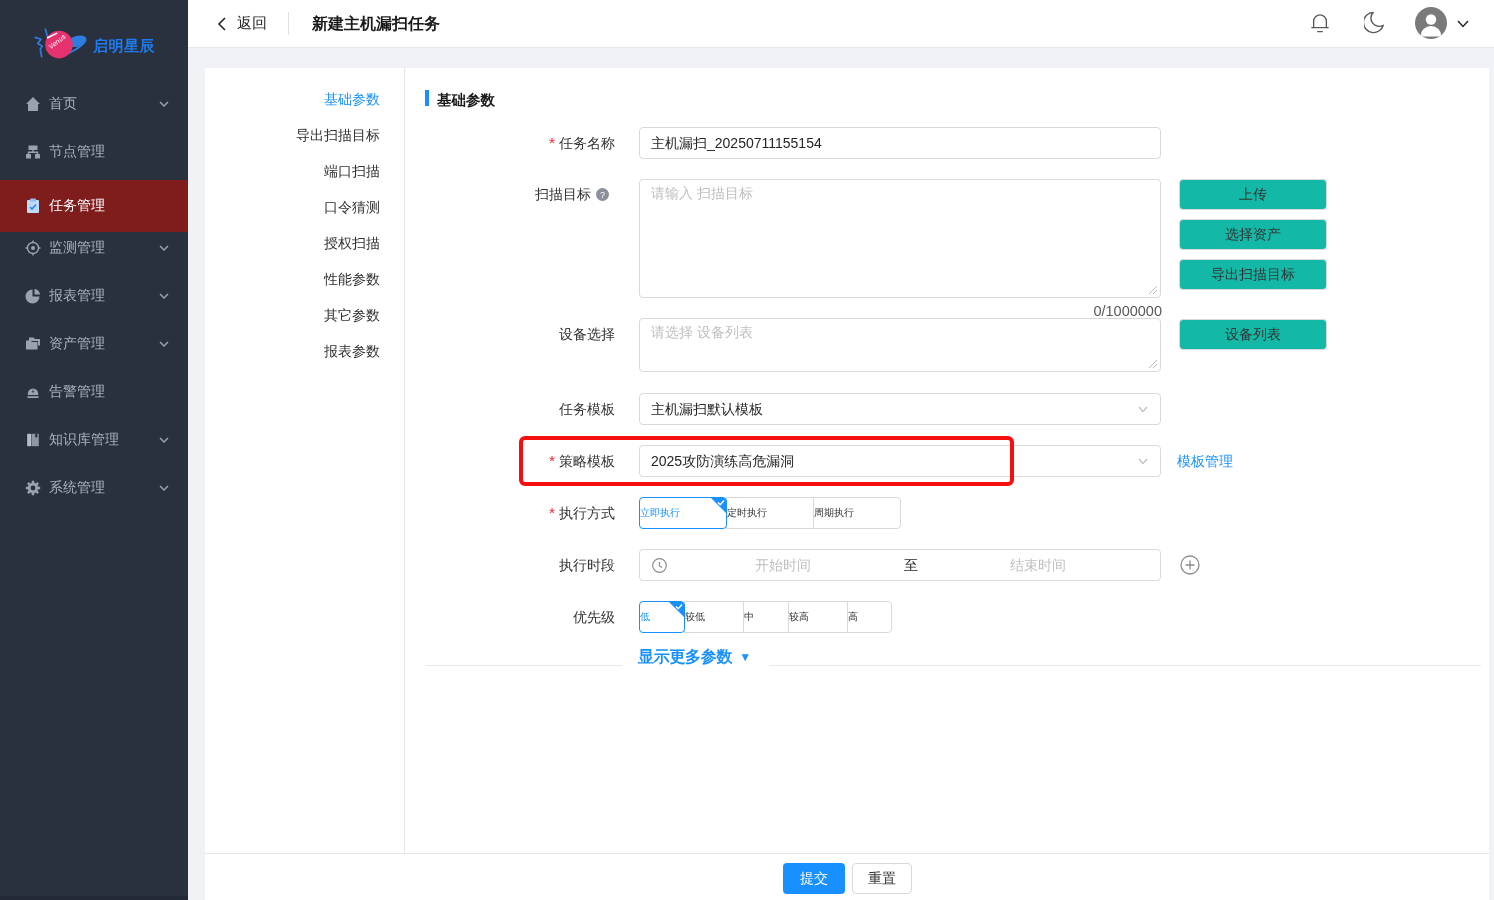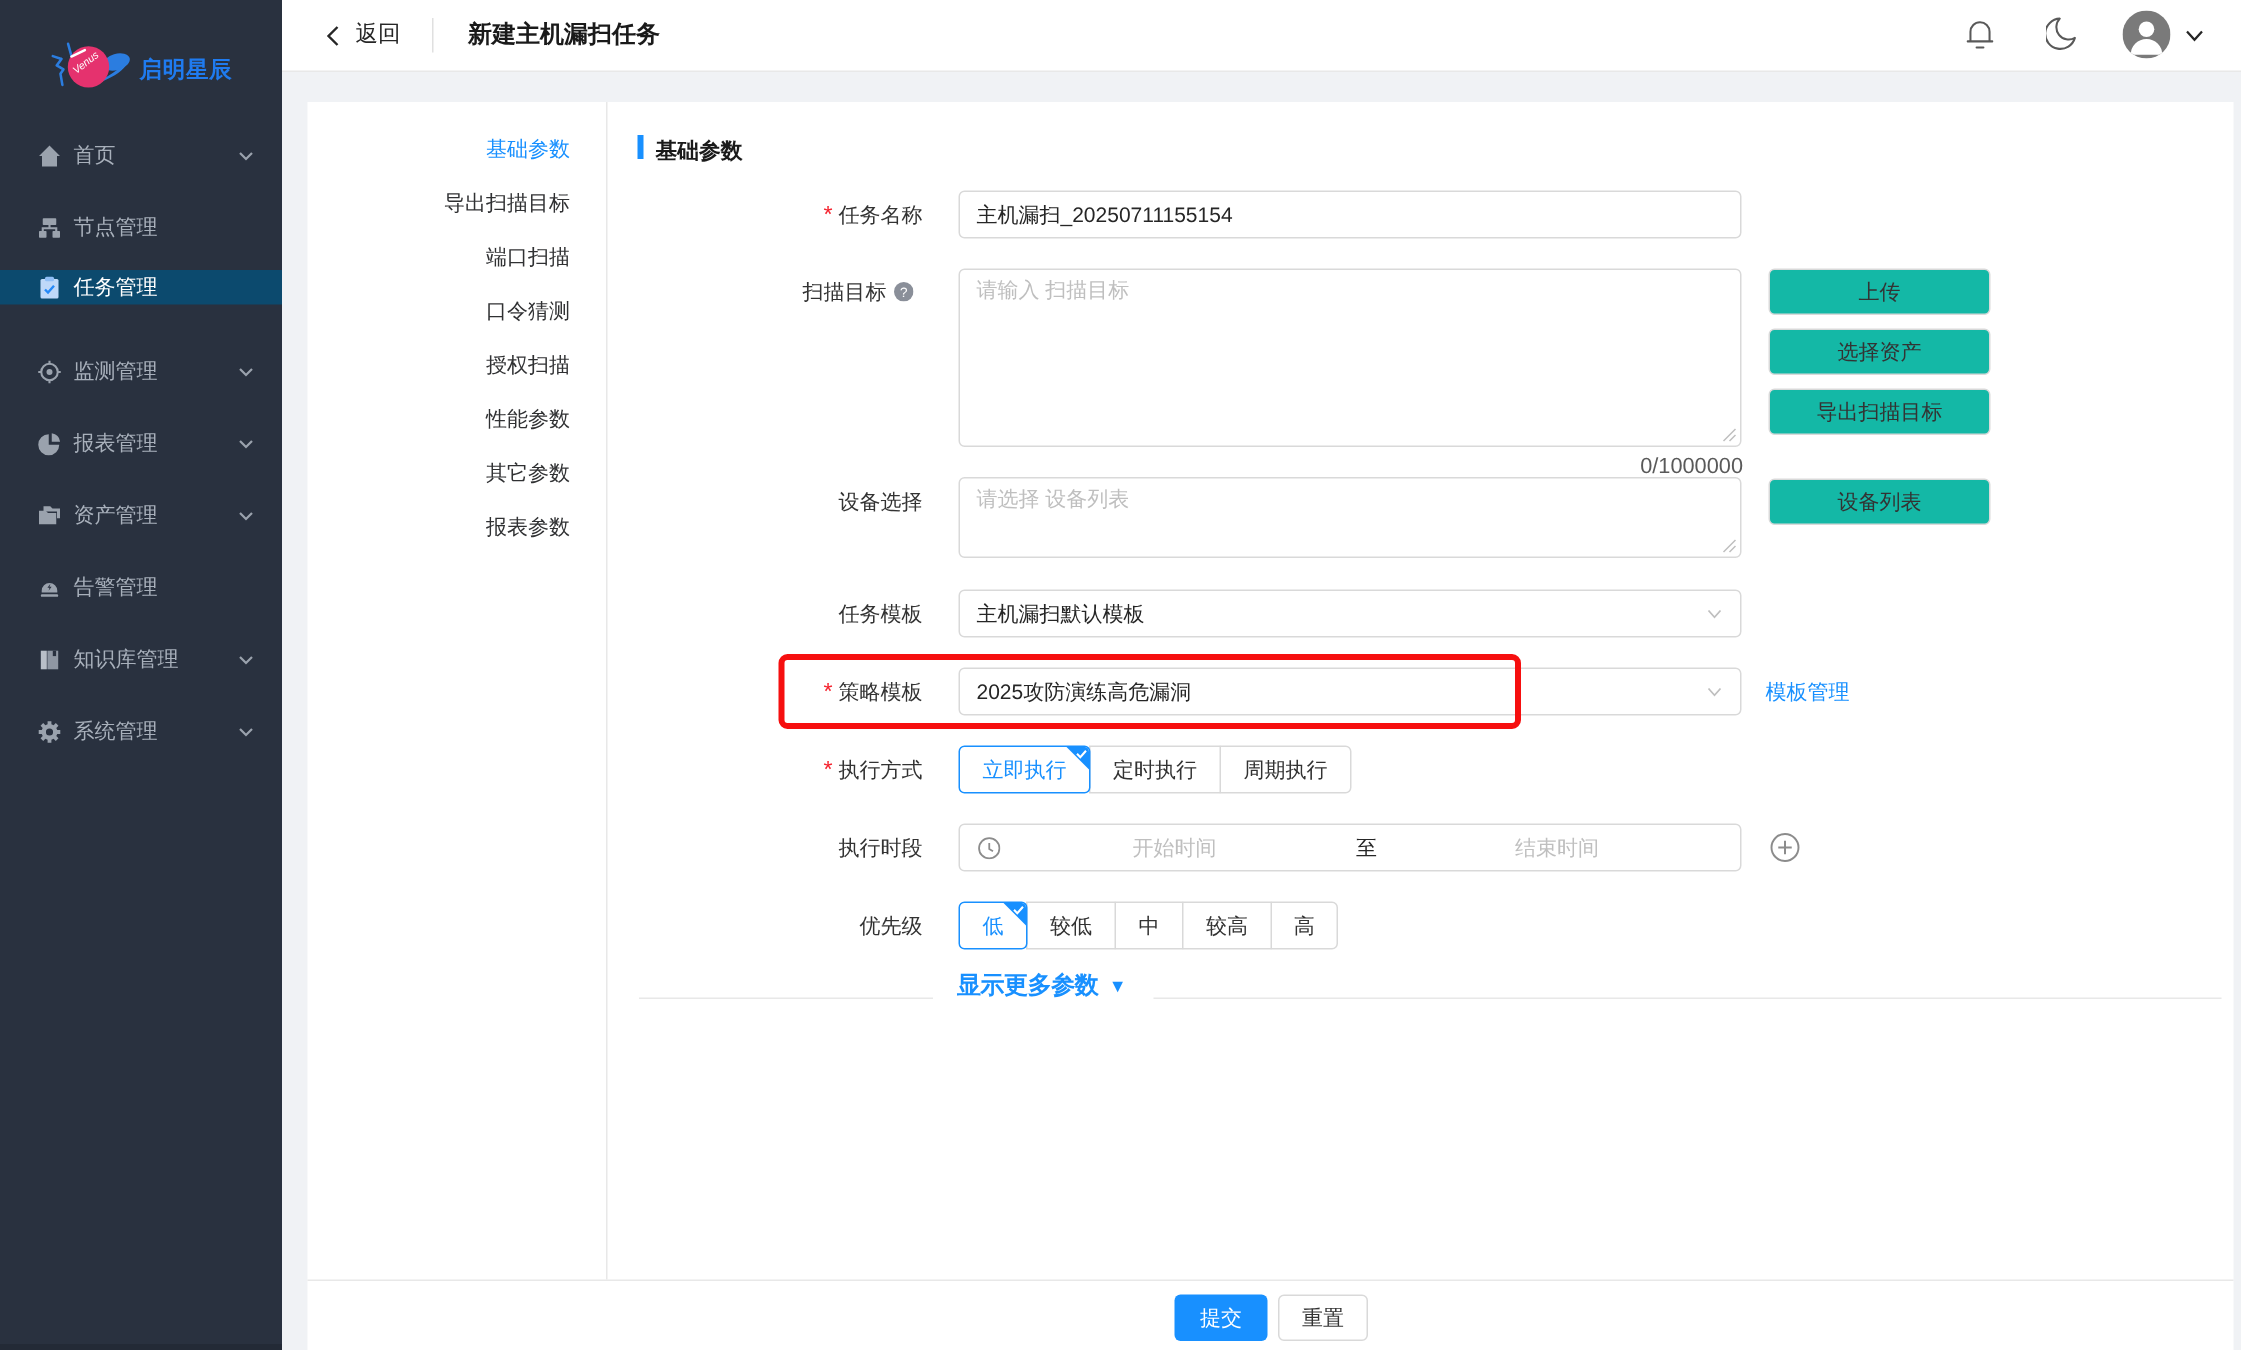--- a/index.html
+++ b/index.html
@@ -7,21 +7,21 @@
 body { position:relative; background:#f0f2f5; }
 .abs { position:absolute; }
 
 
 #sidebar { left:0; top:0; width:188px; height:900px; background:#29313f; }
 #sidebar .foot { position:absolute; left:0; bottom:0; width:188px; height:4px; background:#232a36; }
 .menu-item { position:absolute; left:0; width:188px; height:48px; color:#a8b0bb; font-size:14px; }
 .menu-item .txt { position:absolute; left:49px; top:50%; transform:translateY(-50%); }
 .menu-item .ico { position:absolute; left:25px; top:50%; transform:translateY(-50%); width:16px; height:16px; }
 .menu-item .chev { position:absolute; left:157px; top:50%; transform:translateY(-50%); width:14px; height:14px; }
-.menu-item.active { background:#0c4a6e; color:#fff; height:23px; }
+.menu-item.active { background:#7f1d1d; color:#fff; height:52px; }
 
 
 #topbar { left:188px; top:0; width:1306px; height:48px; background:#fff; border-bottom:1px solid #e8e8e8; }
 
 
 #card { left:205px; top:68px; width:1284px; height:832px; background:#fff; }
 #vdiv { left:404px; top:68px; width:1px; height:785px; background:#e8e8e8; }
 #hdiv { left:205px; top:853px; width:1284px; height:1px; background:#e8e8e8; }
 .nav-item { position:absolute; right:1114px; font-size:14px; color:#303133; white-space:nowrap; }
 .nav-item.on { color:#1890ff; }
@@ -33,21 +33,21 @@
 .lbl .star { color:#f5222d; margin-right:4px; font-size:15.5px; }
 .ctl { position:absolute; left:639px; width:522px; background:#fff; border:1px solid #d9d9d9; border-radius:4px; font-size:14px; color:#262626; }
 .ph { color:#bfbfbf; }
 .inp { height:32px; line-height:30px; padding-left:11px; }
 .sel { height:32px; line-height:30px; padding-left:11px; }
 .sel .arrow { position:absolute; right:11px; top:9px; width:12px; height:12px; }
 .btn { position:absolute; background:#14b8a6; border:1px solid #d9d9d9; border-radius:4px; font-size:14px; color:#333; text-align:center; left:1179px; width:148px; height:31px; line-height:29px; }
 .resize-h { position:absolute; right:2px; bottom:2px; width:10px; height:10px; }
 
 
-.seg { position:absolute; height:32px; border:1px solid #d9d9d9; background:#fff; font-size:14px; color:#333; text-align:center; line-height:30px; z-index:1; }
+.seg { position:absolute; height:32px; border:1px solid #d9d9d9; background:#fff; font-size:10px; color:#333; text-align:left; line-height:30px; z-index:1; }
 .seg.on { border:1px solid #1890ff; color:#1890ff; z-index:2; border-radius:4px; overflow:hidden; }
 .seg .corner { position:absolute; right:0; top:0; width:0; height:0; border-left:15px solid transparent; border-top:15px solid #1890ff; }
 .seg .corner-check { position:absolute; right:0px; top:0px; width:10px; height:10px; }
 
 
 #redbox { left:519px; top:436px; width:495px; height:50px; border:4px solid #f60f0f; border-radius:6px; z-index:5; }
 
 .link { color:#1890ff; }
 
 

